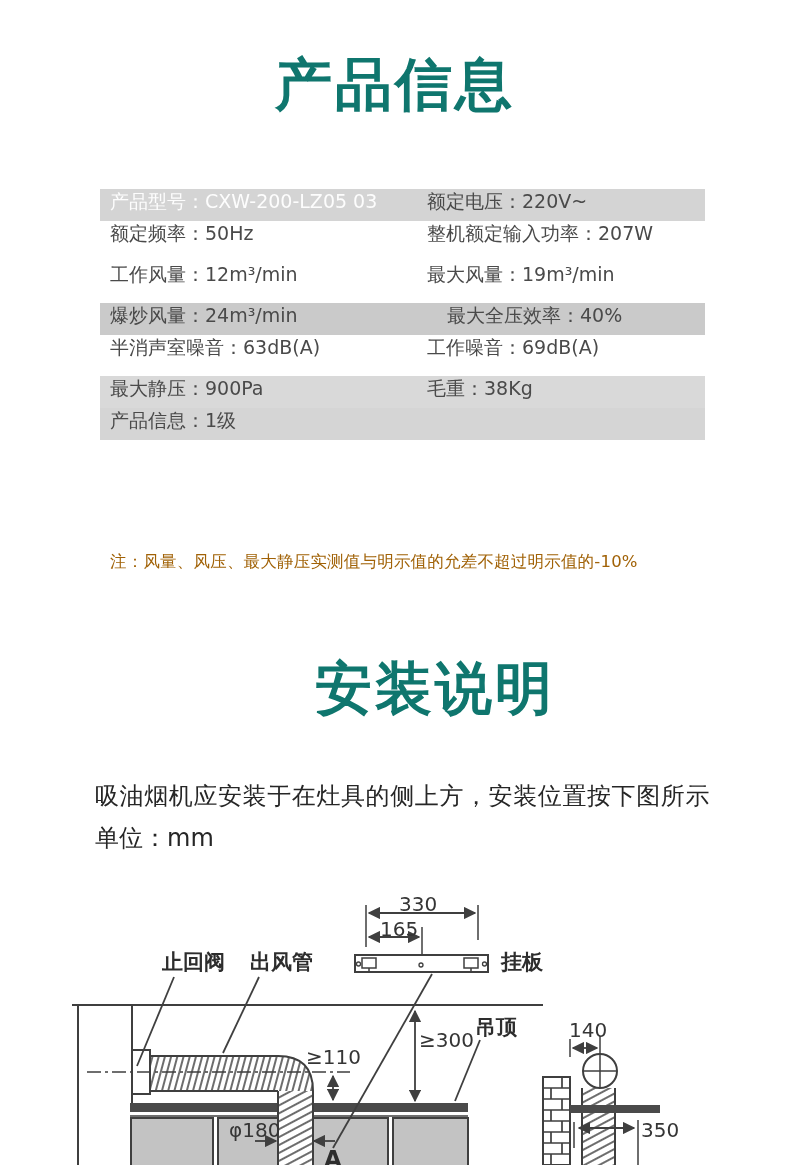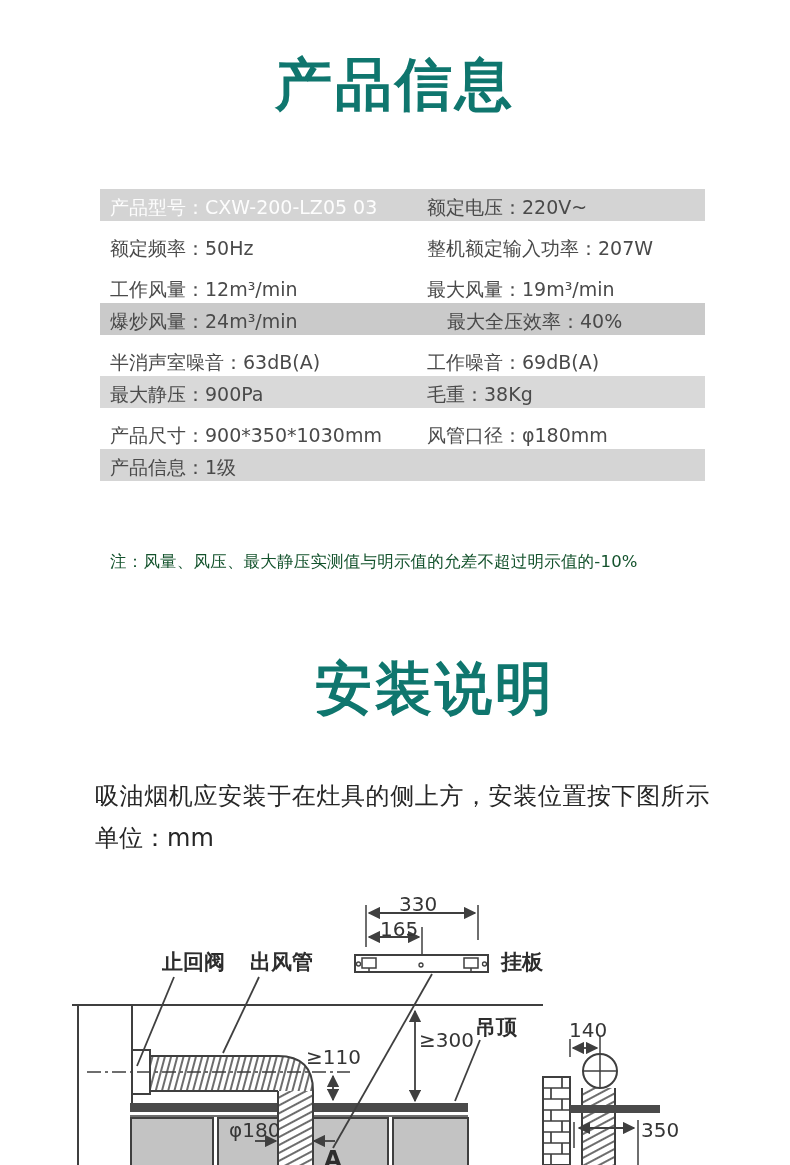--- a/index.html
+++ b/index.html
@@ -3,32 +3,32 @@
 <meta charset="utf-8">
 <style>
   html,body{margin:0;padding:0;background:#fff;}
   .page{position:relative;width:790px;height:1165px;background:#ffffff;overflow:hidden;
         font-family:"DejaVu Sans","Liberation Sans",sans-serif;color:#2a2a2a;}
   .section-title{position:absolute;left:0;width:100%;text-align:center;
         font-size:57px;font-weight:900;color:#0f766e;letter-spacing:3px;line-height:1;}
   #title1{top:56px;}
   #title2{top:660px;padding-left:40px;}
   .spec-table{position:absolute;left:100px;top:189px;width:605px;}
-  .spec-row{display:flex;align-items:flex-end;font-size:19px;color:#4a4a4a;}
+  .spec-row{display:flex;align-items:flex-start;font-size:19px;color:#4a4a4a;}
   .spec-row .cl{width:305px;padding-left:10px;white-space:nowrap;}
   .spec-row .cr{flex:1;padding-left:12px;white-space:nowrap;}
   .g{height:32px;}
   .w{height:41px;background:#ffffff;}
   .r1{background:#d4d4d4;}
   .r1 .cl{color:#fdfdfd;}
   .r3{background:#d0d0d0;}
   .r5{background:#cacaca;gap:20px;}
   .r7{background:#d9d9d9;}
   .r9{background:#d5d5d5;}
-  .note{position:absolute;left:110px;top:551px;font-size:16.5px;color:#14532d;letter-spacing:0.2px;}
+  .note{position:absolute;left:110px;top:551px;font-size:16.5px;color:#a16207;letter-spacing:0.2px;}
   .desc{position:absolute;left:95px;top:780px;font-size:24px;color:#262626;letter-spacing:0.6px;}
   .unit{position:absolute;left:95px;top:822px;font-size:24px;color:#262626;}
   .diagram{position:absolute;left:0;top:880px;width:790px;height:285px;overflow:hidden;}
   .diagram svg{position:absolute;left:0;top:0;}
   .dlabel{position:absolute;font-weight:bold;font-size:21px;color:#2d2d2d;white-space:nowrap;line-height:1;}
   .ddim{position:absolute;font-size:20px;color:#353535;white-space:nowrap;line-height:1;}
 </style>
 </head>
 <body>
 
@@ -53,24 +53,20 @@
       <span class="cl">爆炒风量：24m³/min</span>
       <span class="cr">最大全压效率：40%</span>
     </div>
     <div class="spec-row w">
       <span class="cl">半消声室噪音：63dB(A)</span>
       <span class="cr">工作噪音：69dB(A)</span>
     </div>
     <div class="spec-row g r7">
       <span class="cl">最大静压：900Pa</span>
       <span class="cr">毛重：38Kg</span>
-    </div>
-    <div class="spec-row w">
-      <span class="cl">产品尺寸：900*350*1030mm</span>
-      <span class="cr">风管口径：φ180mm</span>
     </div>
     <div class="spec-row g r9">
       <span class="cl">产品信息：1级</span>
       <span class="cr"></span>
     </div>
   </div>
 
   <div class="note">注：风量、风压、最大静压实测值与明示值的允差不超过明示值的-10%</div>
 
   <div id="title2" class="section-title">安装说明</div>

